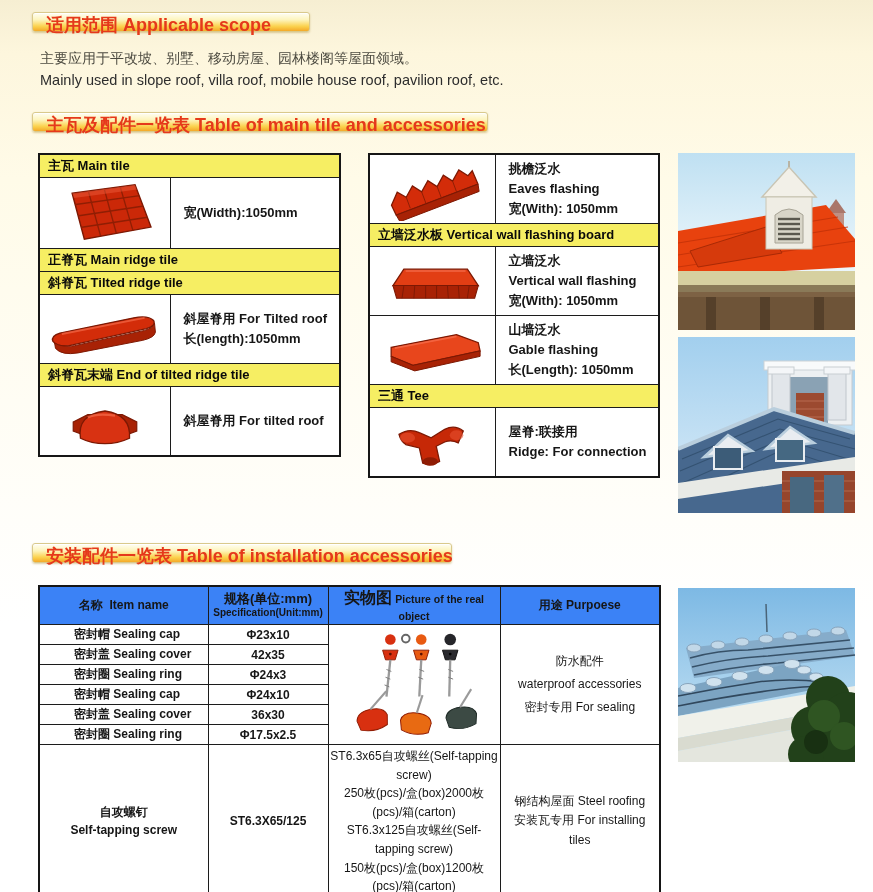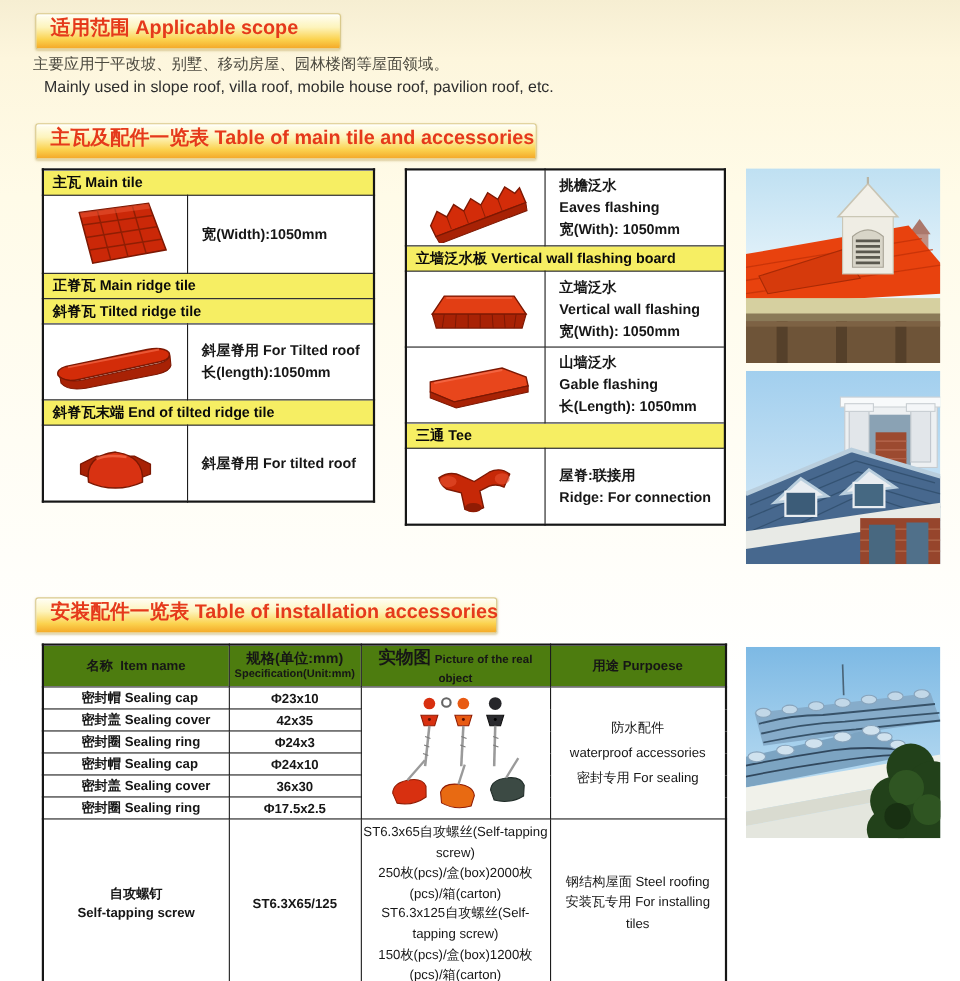--- a/index.html
+++ b/index.html
@@ -1,35 +1,35 @@
 <!DOCTYPE html>
 <html><head>
 <meta charset="utf-8">
 <style>
   html,body{margin:0;padding:0;}
   body{font-family:"Liberation Sans","DejaVu Sans",sans-serif;}
   .page{position:relative;width:873px;height:892px;overflow:hidden;
         background:linear-gradient(180deg,#f6eed2 0%,#fdf6dd 6%,#fffbe8 20%,#fffdf4 45%,#ffffff 70%,#ffffff 100%);}
-  .banner{position:absolute;height:33px;box-sizing:border-box;border:1px solid #d9c98c;border-radius:3px;
+  .banner{position:absolute;height:20px;box-sizing:border-box;border:1px solid #d9c98c;border-radius:3px;
         background:linear-gradient(180deg,#fffef4 0%,#fdf4bc 38%,#fbd24e 74%,#f4a928 100%);
         box-shadow:0 1px 2px rgba(170,140,50,.4), inset 0 1px 0 #ffffff;
         color:#e5391b;font-weight:bold;font-size:18px;line-height:25px;padding:0 13px;white-space:nowrap;}
-  .para-zh{position:absolute;left:30px;top:50px;font-size:14px;color:#4c4a40;}
+  .para-zh{position:absolute;left:40px;top:50px;font-size:14px;color:#4c4a40;}
   .para-en{position:absolute;left:40px;top:72px;font-size:14.5px;color:#2d2d2d;}
   .abs{position:absolute;}
   table{border-collapse:collapse;table-layout:fixed;width:100%;background:#fff;border:2px solid #161616;}
   td{border:1px solid #1c1c1c;overflow:hidden;}
   .th{background:#f6ee63;font-weight:bold;font-size:13px;color:#0a0a0a;padding:2px 8px;height:18px;}
   .hrow{height:21px;margin-left:20px;}
   .crow{height:69px;}
   .img-cell{text-align:center;vertical-align:middle;padding:2px;}
   .img-cell svg{display:inline-block;vertical-align:middle;}
   .desc{padding-left:13px;font-size:13px;font-weight:600;color:#161616;vertical-align:middle;}
   .desc .ln{line-height:1.55;}
-  .ithead td{background:#4d7c0f;font-weight:bold;text-align:center;height:33px;vertical-align:middle;}
+  .ithead td{background:#3b82f6;font-weight:bold;text-align:center;height:33px;vertical-align:middle;}
   .itable td{font-size:12px;color:#161616;}
   .spec-main{font-size:13px;font-weight:bold;line-height:1.1;}
   .spec-sub{font-size:10px;font-weight:bold;line-height:1.2;}
   .pic-zh{font-size:16px;font-weight:bold;}
   .pic-en{font-size:10.5px;font-weight:600;text-align:center;}
   .seal{height:19px;}
   .seal .name{padding-left:34px;font-weight:600;}
   .seal .spec{text-align:center;font-weight:600;}
   .piccell{text-align:center;vertical-align:middle;}
   .purpcell{text-align:center;vertical-align:middle;font-size:12px;line-height:1.9;font-weight:500;}

